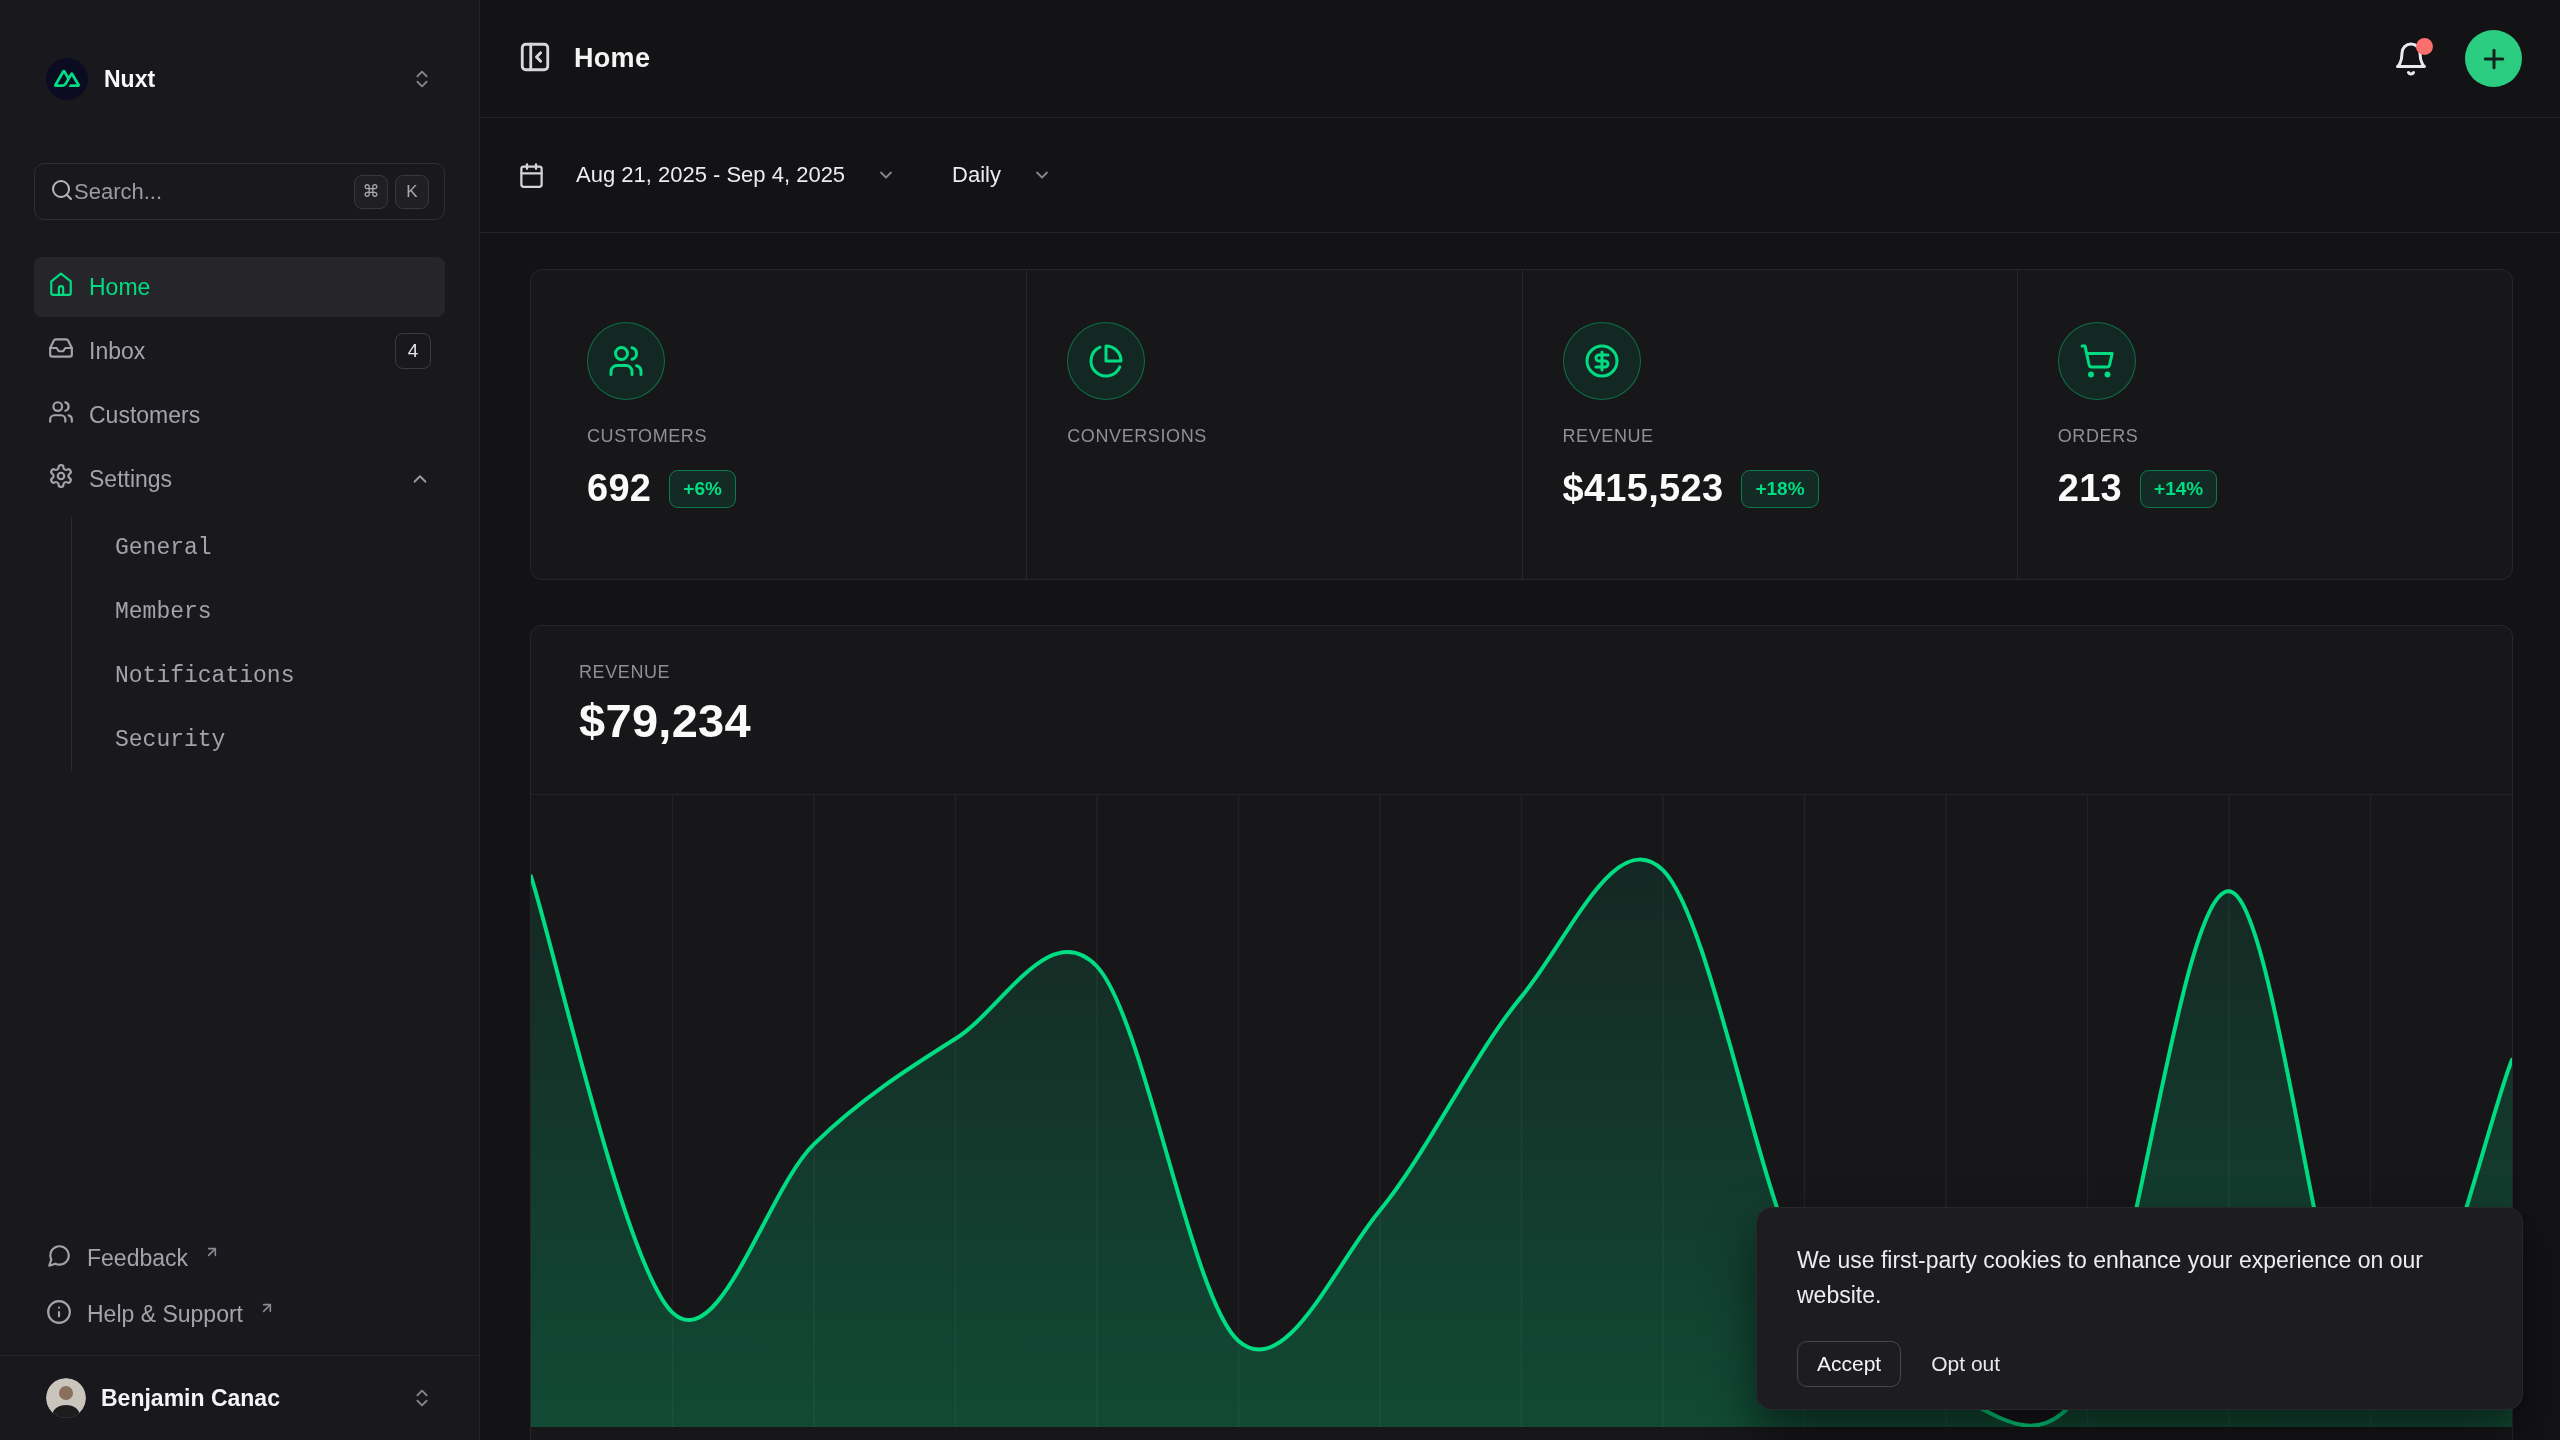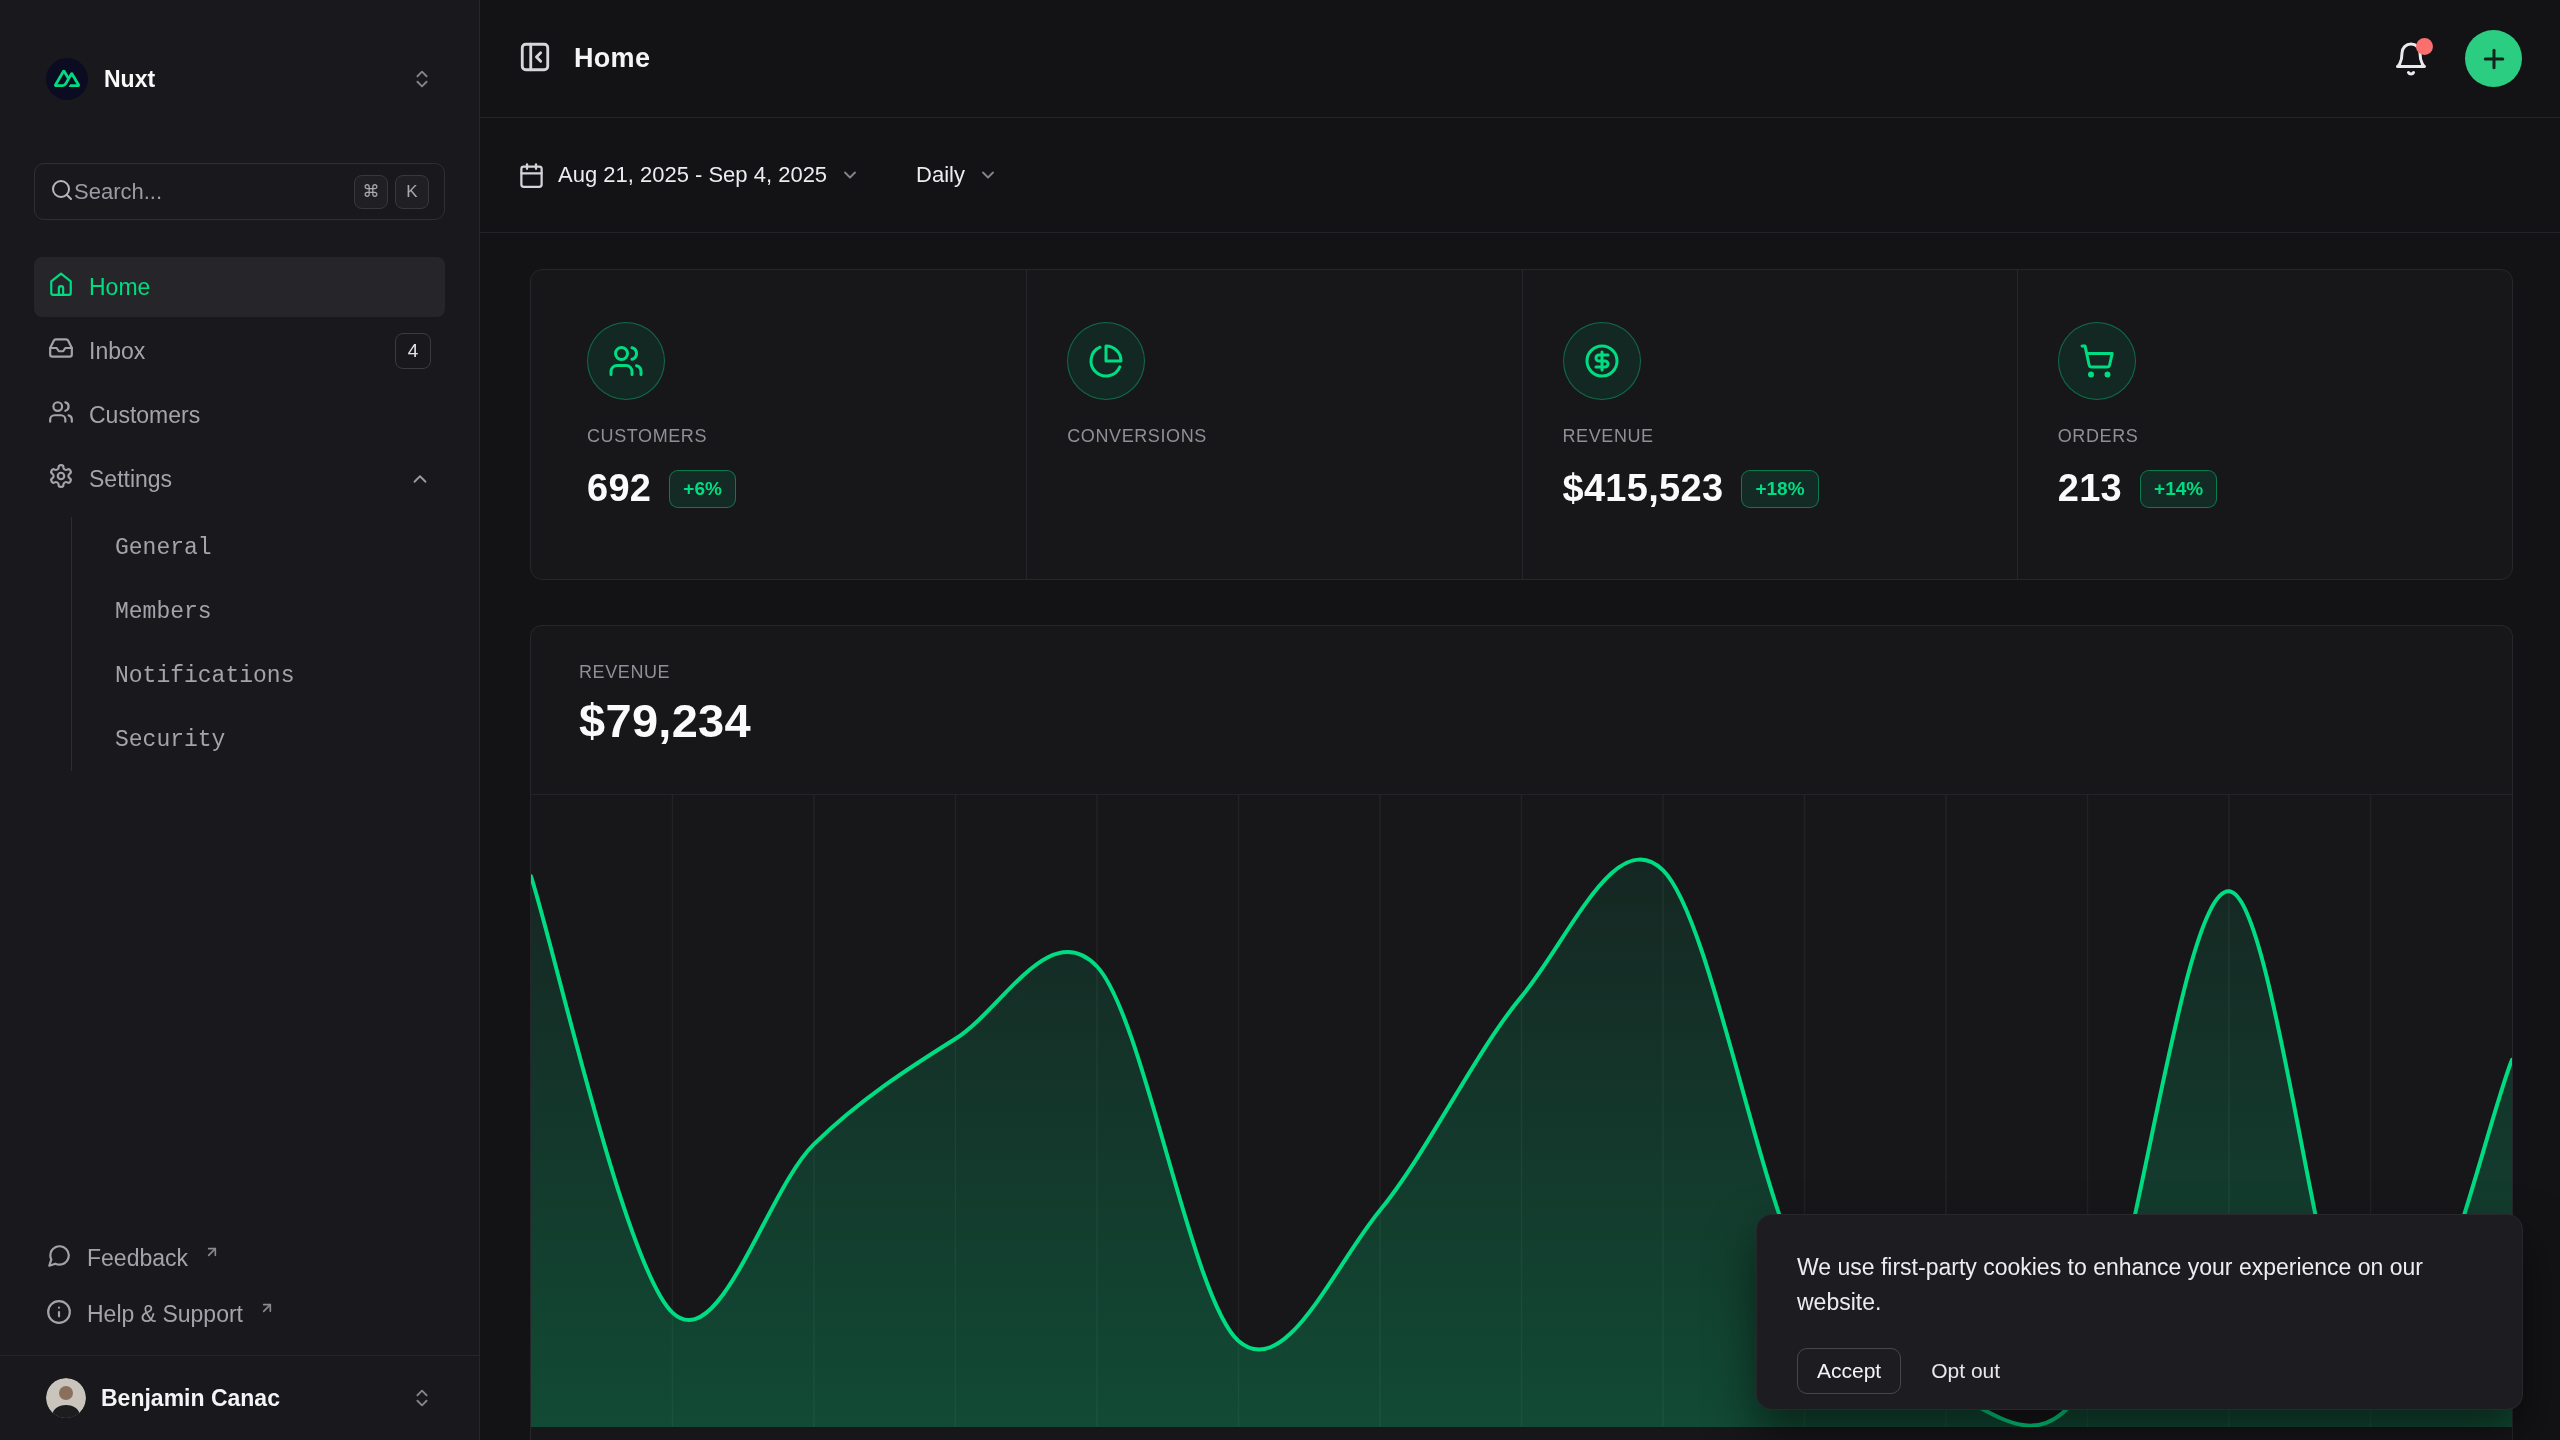--- a/index.html
+++ b/index.html
@@ -56,21 +56,21 @@
   .page-title { font-size:27px; font-weight:600; color:#f4f4f5; letter-spacing:.3px; }
   .topbar-right { margin-left:auto; display:flex; align-items:center; gap:36px; }
   .bell-wrap { position:relative; display:flex; }
   .bell-dot { position:absolute; top:-3px; right:-4px; width:17px; height:17px; border-radius:50%;
     background:var(--error,#fb6f6e); }
   .plus-btn { width:57px; height:57px; border-radius:50%; background:var(--primary-solid,#2bcd81);
     border:none; display:flex; align-items:center; justify-content:center; cursor:pointer; }
 
   .toolbar { height:115px; border-bottom:1.5px solid #232328; display:flex; align-items:center;
     padding:0 38px; gap:56px; flex:0 0 auto; }
-  .tool-btn { background:none; border:none; display:flex; align-items:center; gap:13px;
+  .tool-btn { background:none; border:none; display:flex; align-items:center; gap:31px;
     font-size:22px; font-weight:500; color:#ececf0; cursor:pointer; font-family:"Liberation Sans", sans-serif; }
   .tool-btn .chev { color:#85858d; display:flex; }
   .tool-btn .cal { color:#d4d4da; display:flex; }
 
   .content { padding:36px 47px 0 50px; flex:1; min-height:0; }
   .stats-card { height:311px; border:1.5px solid #27272b; border-radius:12px; background:#17171a;
     display:grid; grid-template-columns:repeat(4,1fr); overflow:hidden; }
   .stat-col { padding:52px 30px 0 56px; }
   .stat-col + .stat-col { border-left:1.5px solid #27272b;padding-left:40px; }
   .stat-icon-wrap { width:78px; height:78px; border-radius:50%; background:rgba(0,220,130,.09);
@@ -85,21 +85,21 @@
   .chart-card { margin-top:45px; border:1.5px solid #27272b; border-bottom:none;
     border-radius:12px 12px 0 0; background:#17171a; height:835px; overflow:hidden; padding-top:36px; }
   .chart-head { padding:0 48px; }
   .chart-label { font-size:18px; letter-spacing:.6px; color:#8f8f97; }
   .chart-value { margin-top:10px; font-size:47px; font-weight:700; color:#fafafa; letter-spacing:.3px; }
   .chart-area { margin-top:46px; border-top:1.5px solid #232328; }
   .chart-area svg { display:block; width:100%; height:632px; }
 
   
   .cookie-banner { position:absolute; right:37px; bottom:30px; width:767px; background:#1d1d21;
-    border:1px solid rgba(255,255,255,.05); border-radius:16px; padding:35px 40px 15px;
+    border:1px solid rgba(255,255,255,.05); border-radius:16px; padding:35px 40px 22px;
     box-shadow:0 24px 48px rgba(0,0,0,.5); z-index:50; }
   .cookie-msg { font-size:23px; line-height:35px; color:#ededf0; max-width:630px; }
   .cookie-actions { margin-top:28px; display:flex; align-items:center; gap:30px; }
   .accept-btn { font-size:21px; font-weight:500; color:#f4f4f5; padding:10px 19px; border-radius:10px;
     border:1.5px solid #46464d; background:transparent; cursor:pointer; font-family:"Liberation Sans", sans-serif; }
   .optout-btn { font-size:21px; font-weight:500; color:#e8e8ec; background:none; border:none;
     cursor:pointer; font-family:"Liberation Sans", sans-serif; }
 </style>
 </head>
 <body>

